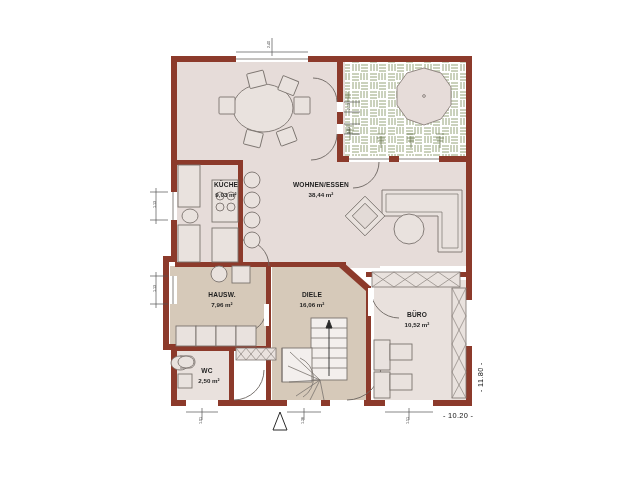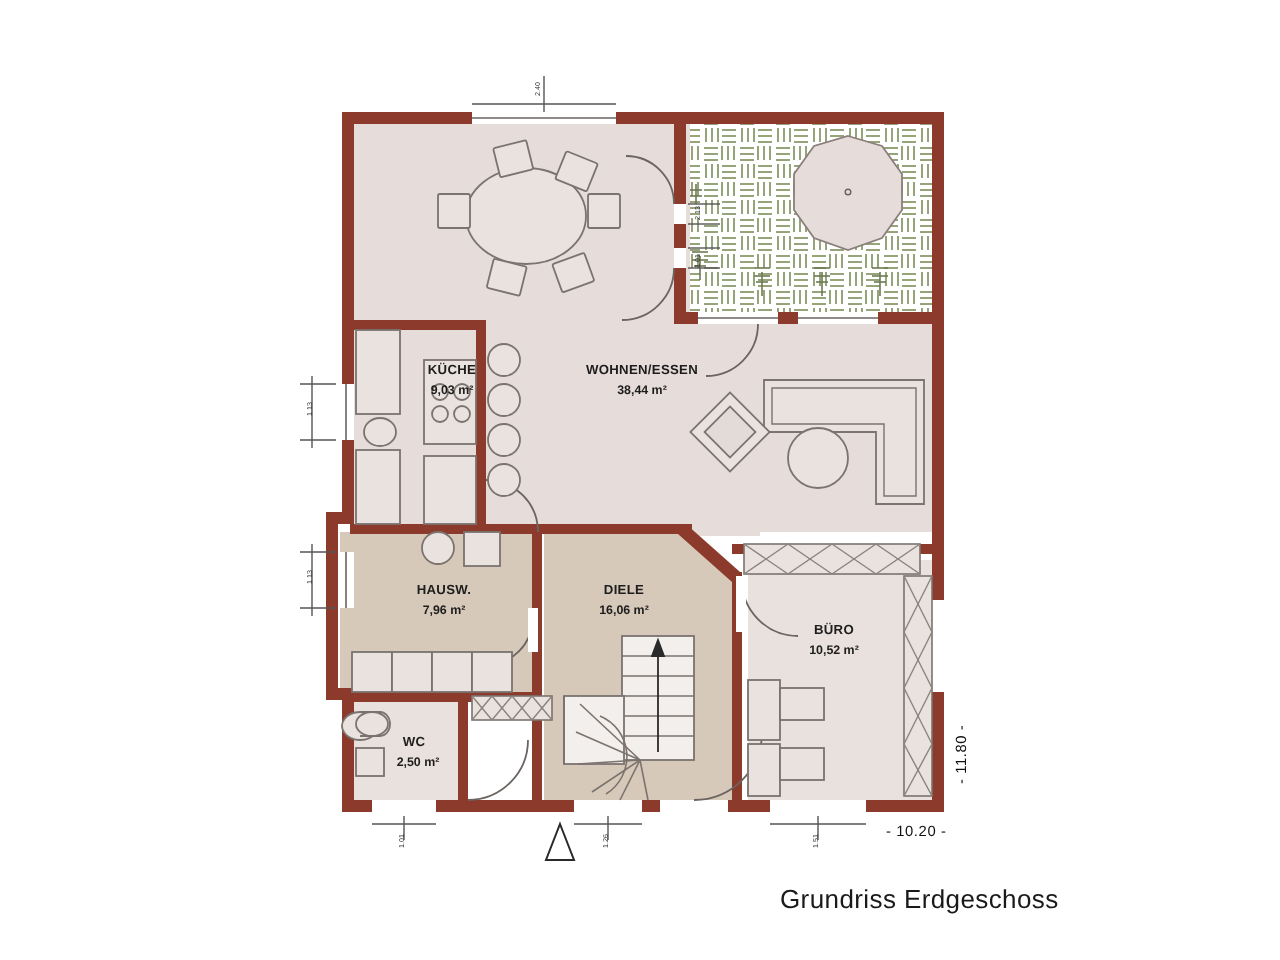--- a/index.html
+++ b/index.html
@@ -397,16 +397,15 @@
     <text class="dimtxt" x="483" y="392" transform="rotate(-90 483 392)">- 11.80 -</text>
   </g>
 
   <g>
     <polygon points="280,412 287,430 273,430" fill="none" stroke="#2a2a2a" stroke-width="1"></polygon>
   </g>
 
 </svg>
 
 <div class="footer">
-  <div class="right">Grundriss Erdgeschoss</div>
 </div>
 
 </div>
 
 </body></html>

